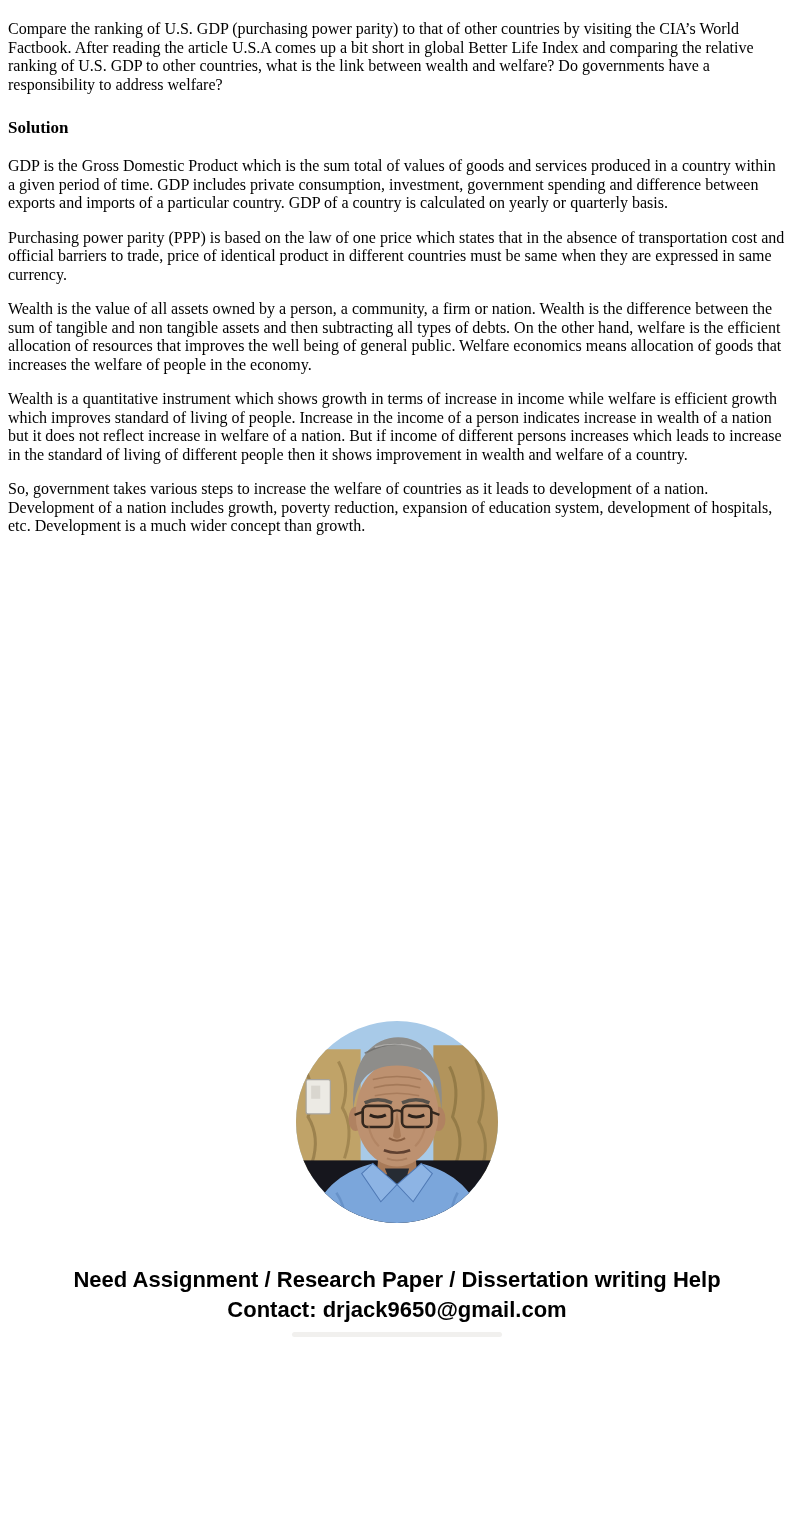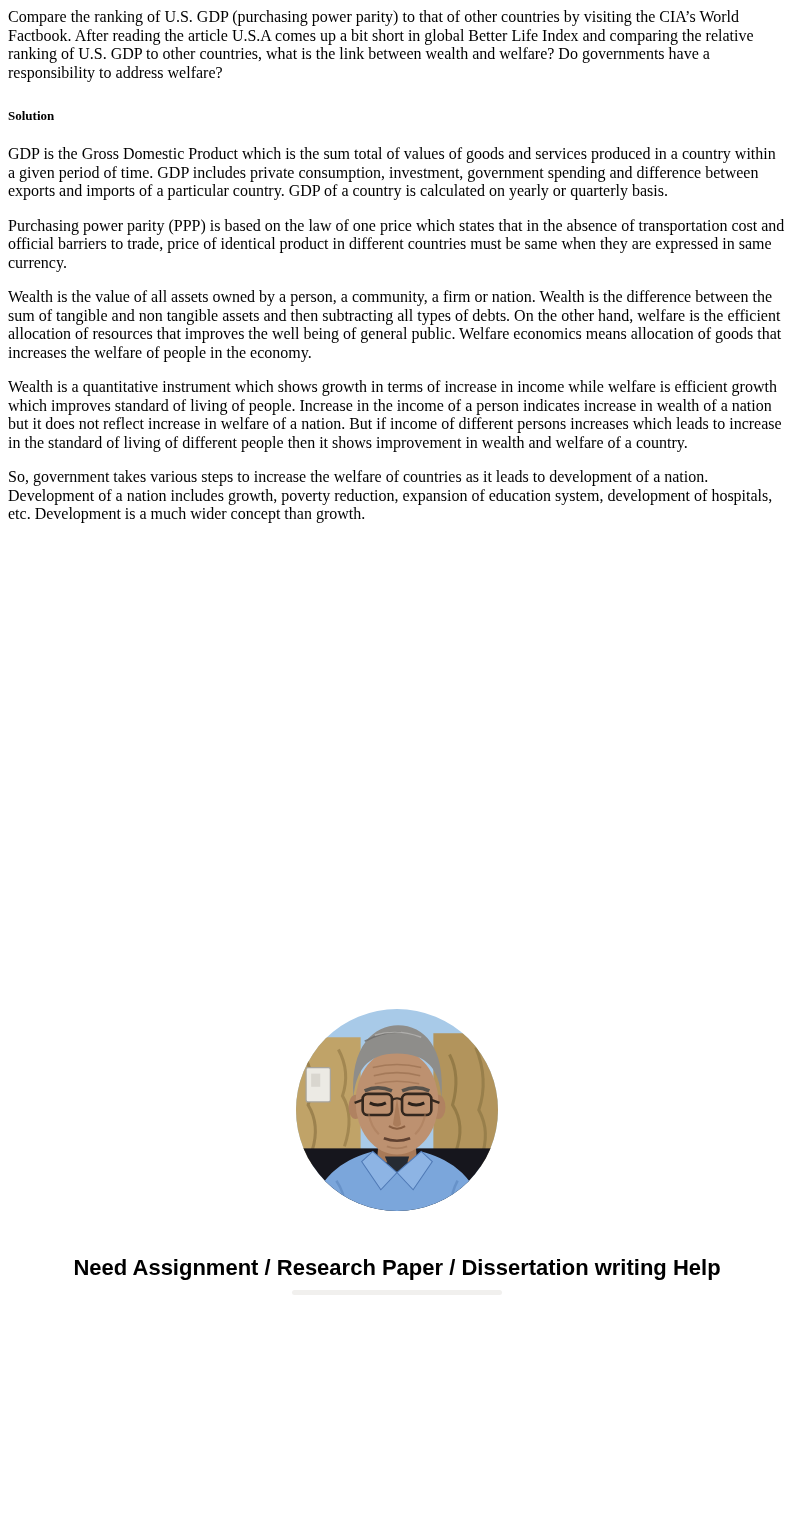--- a/index.html
+++ b/index.html
@@ -7,33 +7,33 @@
     padding: 0;
     background: #ffffff;
   }
   body {
     width: 794px;
     min-height: 1523px;
     color: #000000;
     font-family: "Liberation Serif", serif;
   }
   .content {
-    padding: 8px 8px 0 8px;
+    padding: 20px 8px 0 8px;
     font-size: 16px;
     line-height: 18.5px;
   }
   .content p {
     margin: 16px 0;
   }
   .content p.first {
     margin-top: 0;
   }
   h2.solution-heading {
     font-family: "Liberation Serif", serif;
-    font-size: 13px;
+    font-size: 17px;
     font-weight: bold;
     margin: 24px 0 19px 0;
     line-height: 20px;
   }
   figure.avatar-wrap {
     width: 202px;
     height: 202px;
     margin: 485px auto 0 auto;
     padding: 0;
   }
@@ -150,15 +150,16 @@
       <path d="M90,136 Q100,140 110,136" stroke="#9c7252" stroke-width="1.8" fill="none" opacity="0.6"></path>
 
       <path d="M72,104 Q74,116 82,124" stroke="#a87a58" stroke-width="2" fill="none" opacity="0.5"></path>
       <path d="M128,104 Q126,116 118,124" stroke="#a87a58" stroke-width="2" fill="none" opacity="0.5"></path>
     </g>
   </svg>
 </figure>
 
 <footer class="page-footer">
   <div class="footer-help">Need Assignment / Research Paper / Dissertation writing Help</div>
+  <div class="footer-contact">Contact: drjack9650@gmail.com</div>
   <div class="footer-smudge"></div>
 </footer>
 <div class="bottom-space"></div>
 
 </body></html>

